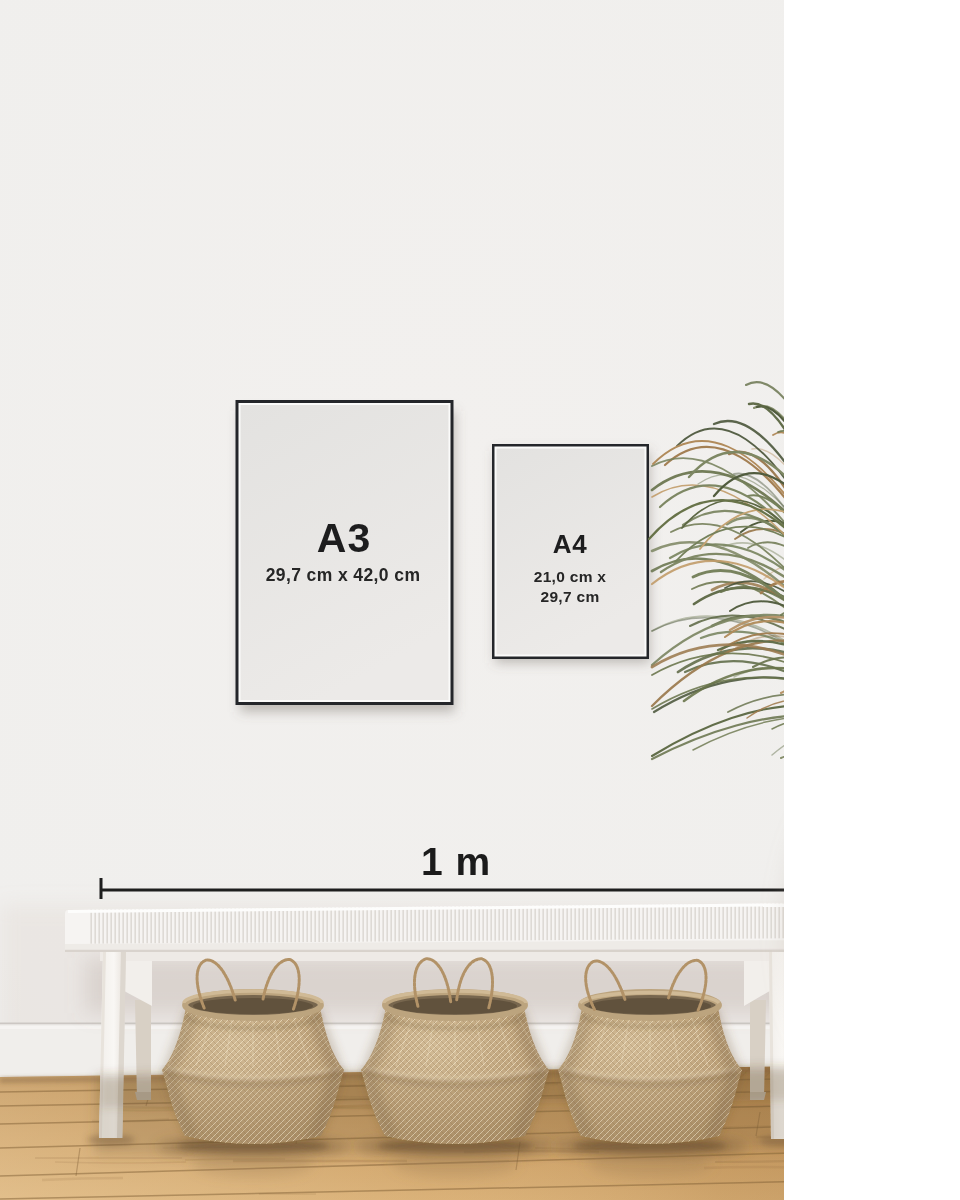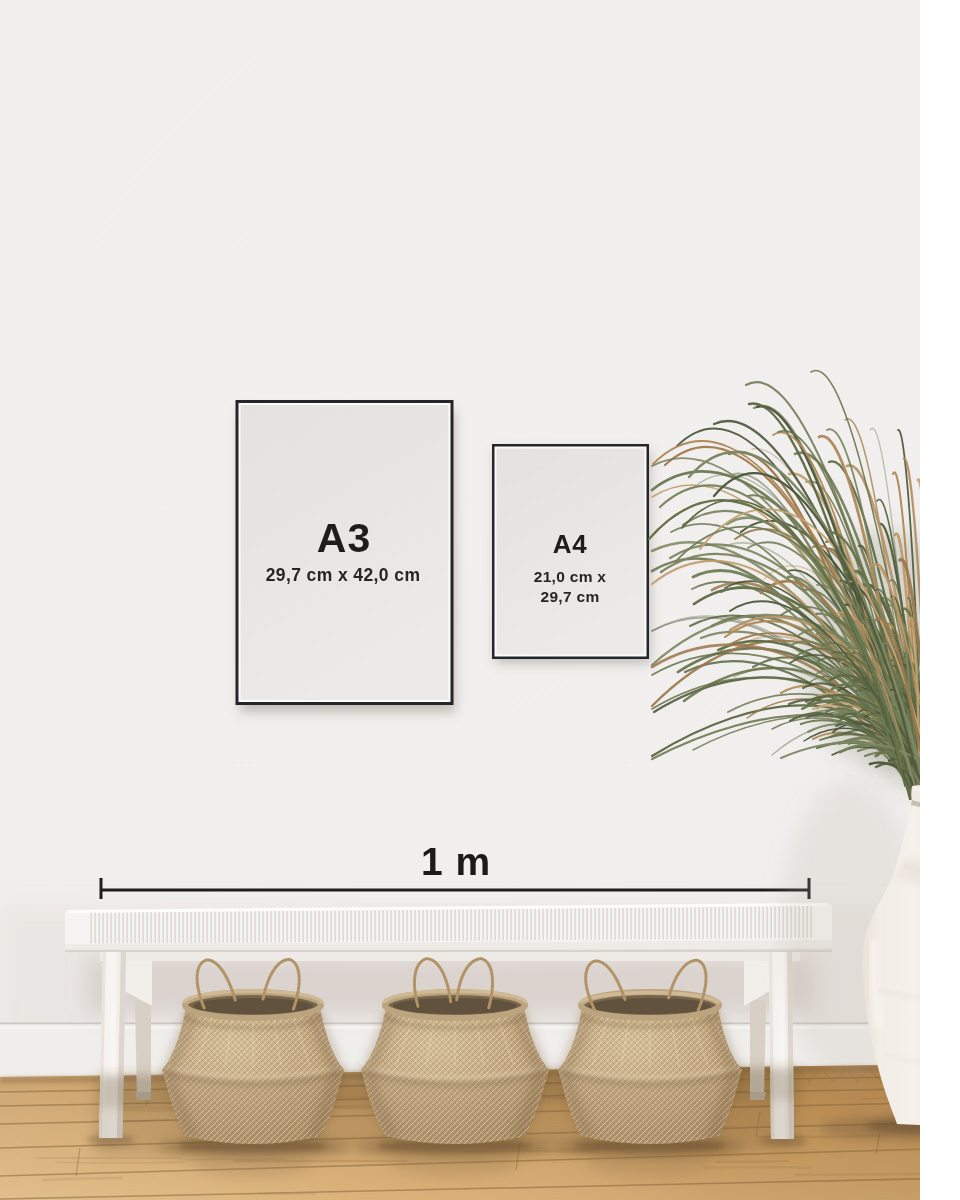--- a/index.html
+++ b/index.html
@@ -1,15 +1,15 @@
 <!DOCTYPE html>
 <html><head><meta charset="utf-8">
 <style>
 html,body{margin:0;padding:0;background:#fff;}
-#scene{position:relative;width:920px;height:1200px;overflow:hidden;
+#scene{position:relative;width:784px;height:1200px;overflow:hidden;
  font-family:"Liberation Sans", sans-serif;}
 </style></head>
 <body>
 <div id="scene">
 <svg width="960" height="1200" viewBox="0 0 960 1200" xmlns="http://www.w3.org/2000/svg">
 <defs>
 <radialGradient id="wallv" cx="0.45" cy="0.40" r="1.0">
  <stop offset="0" stop-color="#f2f0ee"></stop>
           <stop offset="0.65" stop-color="#f0efed"></stop>
           <stop offset="1" stop-color="#e9e8e6"></stop>

